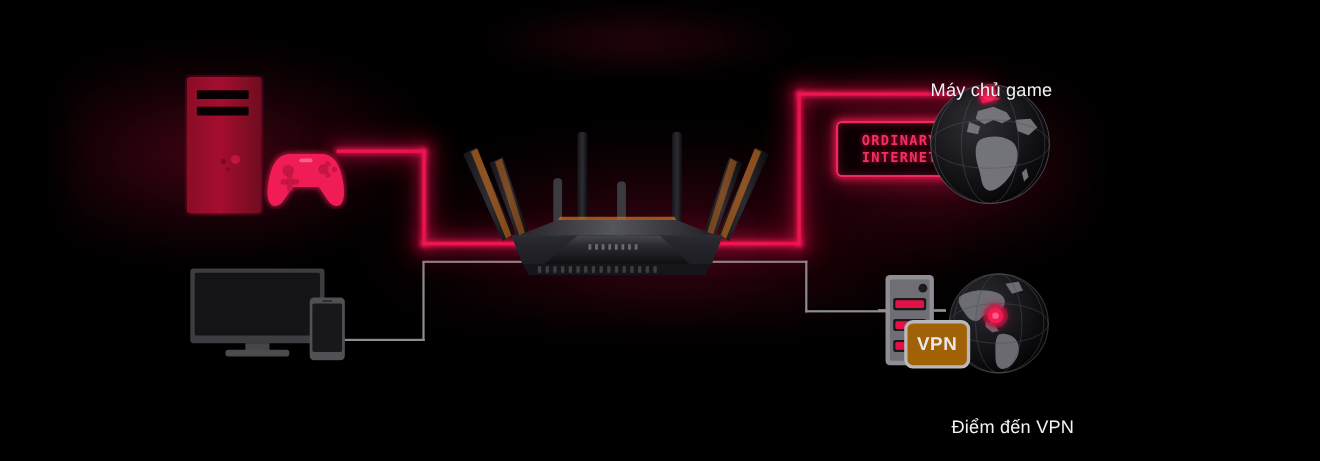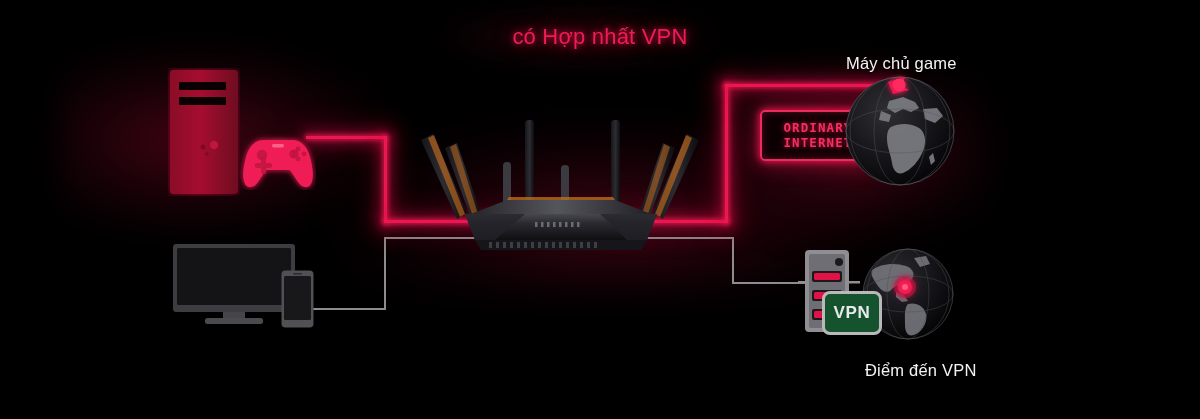--- a/index.html
+++ b/index.html
@@ -59,20 +59,21 @@
     color:#ef1c52;
     text-shadow:0 0 6px rgba(236,22,81,.85),0 0 18px rgba(236,22,81,.5);
   }
   .label-white{
     position:absolute;
     color:#f3f3f3;
     font-size:16.5px;
     letter-spacing:.2px;
     white-space:nowrap;
     text-shadow:0 0 4px rgba(0,0,0,.9);
+    margin-top:19px;
   }
   #label-game-server{left:846px;top:54px;}
   #label-vpn-dest{left:865px;top:361px;}
 
   
   #ordinary-internet-box{
     position:absolute;
     left:760px;top:110px;width:112px;height:47px;
     border:2px solid #ee2a5c;
     border-radius:5px;
@@ -91,21 +92,21 @@
     color:#f4305f;
     text-shadow:0 0 5px rgba(236,22,81,.9);
   }
 
   
   #vpn-badge{
     position:absolute;
     left:822px;top:291px;width:54px;height:38px;
     border:3px solid #b9b9bb;
     border-radius:8px;
-    background:#14532d;
+    background:#a16207;
     display:flex;align-items:center;justify-content:center;
   }
   #vpn-badge span{
     font-size:17px;font-weight:700;letter-spacing:.6px;
     color:#e9e9ec;
     font-family:"Liberation Sans",sans-serif;
   }
 
   
   .art{position:absolute;}
@@ -138,21 +139,20 @@
   <div class="wire wire-red" style="left:384px;top:136px;width:3px;height:87px;"></div>
 
   <div class="wire wire-red" style="left:384px;top:220px;width:130px;height:3px;"></div>
 
   <div class="wire wire-red" style="left:610px;top:220px;width:118px;height:3px;"></div>
 
   <div class="wire wire-red" style="left:725px;top:84px;width:3px;height:139px;"></div>
 
   <div class="wire wire-red" style="left:725px;top:84px;width:170px;height:3px;"></div>
 
-  <div class="title-text">có Hợp nhất VPN</div>
 
   <div class="art" style="left:168px;top:68px;">
     <svg width="72" height="128" viewBox="0 0 72 128">
       <defs>
         <linearGradient id="pcg" x1="0" y1="0" x2="1" y2="0">
           <stop offset="0%" stop-color="#8a0a27"></stop>
           <stop offset="45%" stop-color="#a50d2f"></stop>
           <stop offset="100%" stop-color="#6e0720"></stop>
         </linearGradient>
         <filter id="pcglow" x="-60%" y="-60%" width="220%" height="220%">

